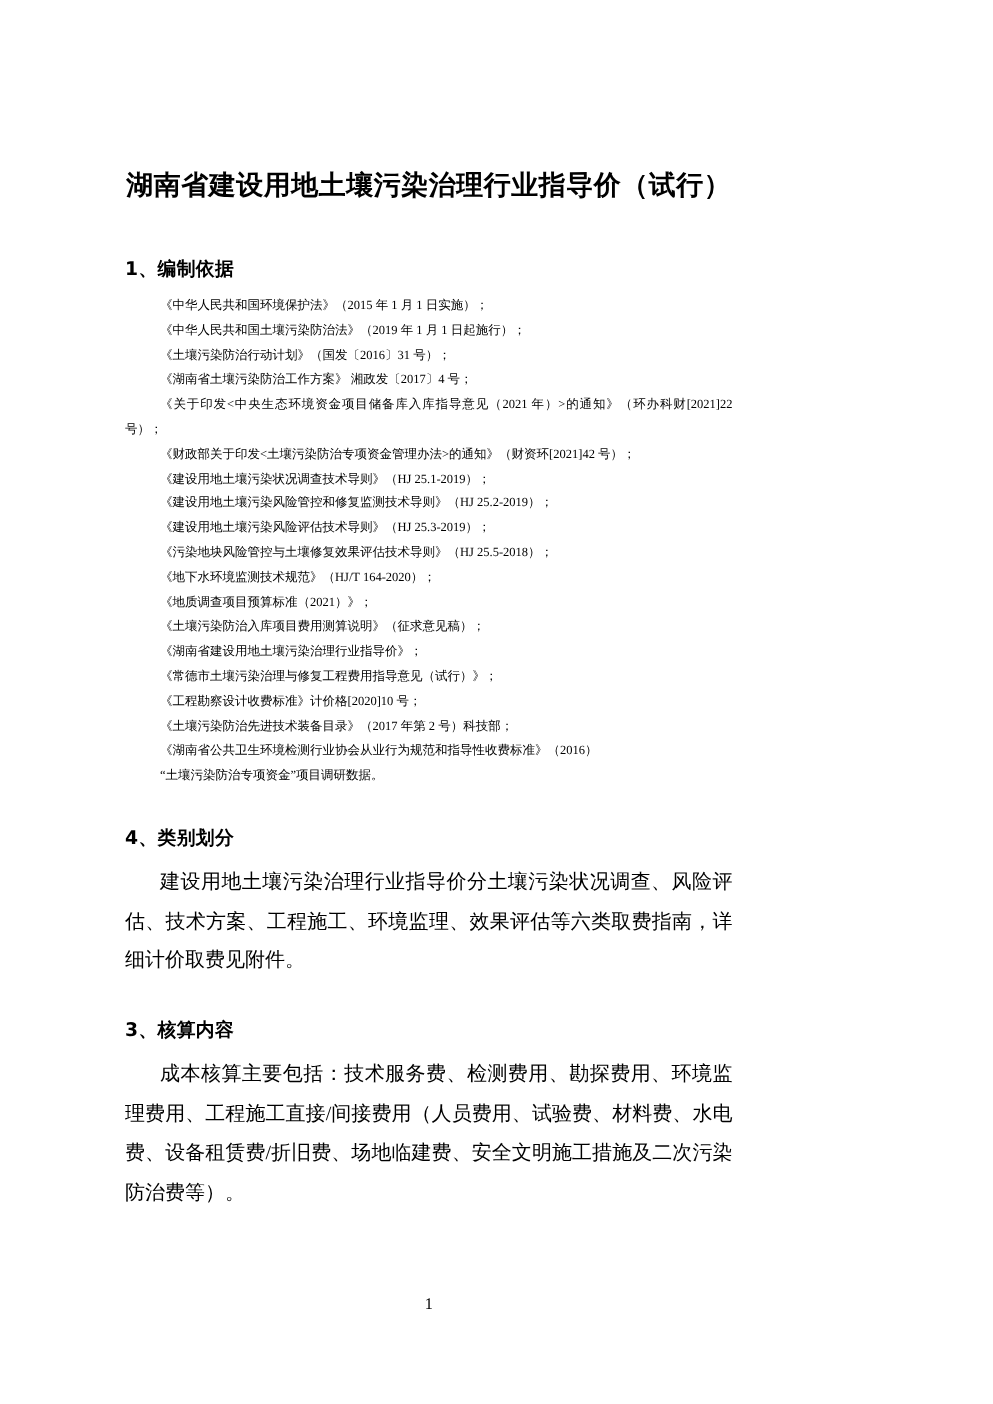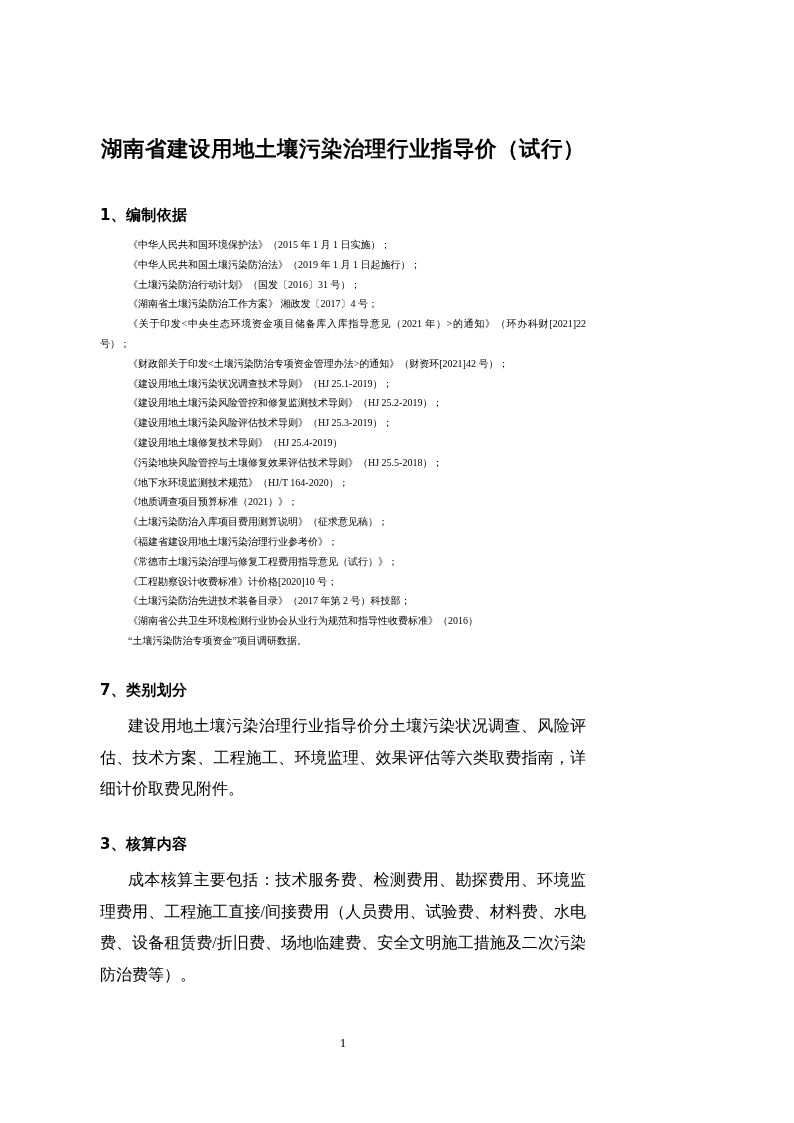--- a/index.html
+++ b/index.html
@@ -81,33 +81,32 @@
   <ul class="ref-list">
     <li class="ref-item">《中华人民共和国环境保护法》（2015 年 1 月 1 日实施）；</li>
     <li class="ref-item">《中华人民共和国土壤污染防治法》（2019 年 1 月 1 日起施行）；</li>
     <li class="ref-item">《土壤污染防治行动计划》（国发〔2016〕31 号）；</li>
     <li class="ref-item">《湖南省土壤污染防治工作方案》 湘政发〔2017〕4 号；</li>
     <li class="ref-item">《关于印发&lt;中央生态环境资金项目储备库入库指导意见（2021 年）&gt;的通知》（环办科财[2021]22 号）；</li>
     <li class="ref-item">《财政部关于印发&lt;土壤污染防治专项资金管理办法&gt;的通知》（财资环[2021]42 号）；</li>
     <li class="ref-item">《建设用地土壤污染状况调查技术导则》（HJ 25.1-2019）；</li>
     <li class="ref-item">《建设用地土壤污染风险管控和修复监测技术导则》（HJ 25.2-2019）；</li>
     <li class="ref-item">《建设用地土壤污染风险评估技术导则》（HJ 25.3-2019）；</li>
-    <li class="ref-item">《建设用地土壤修复技术导则》（HJ 25.4-2019）</li>
     <li class="ref-item">《污染地块风险管控与土壤修复效果评估技术导则》（HJ 25.5-2018）；</li>
     <li class="ref-item">《地下水环境监测技术规范》（HJ/T 164-2020）；</li>
     <li class="ref-item">《地质调查项目预算标准（2021）》；</li>
     <li class="ref-item">《土壤污染防治入库项目费用测算说明》（征求意见稿）；</li>
-    <li class="ref-item">《福建省建设用地土壤污染治理行业参考价》；</li>
+    <li class="ref-item">《湖南省建设用地土壤污染治理行业指导价》；</li>
     <li class="ref-item">《常德市土壤污染治理与修复工程费用指导意见（试行）》；</li>
     <li class="ref-item">《工程勘察设计收费标准》计价格[2020]10 号；</li>
     <li class="ref-item">《土壤污染防治先进技术装备目录》（2017 年第 2 号）科技部；</li>
     <li class="ref-item">《湖南省公共卫生环境检测行业协会从业行为规范和指导性收费标准》（2016）</li>
     <li class="ref-item">“土壤污染防治专项资金”项目调研数据。</li>
   </ul>
 
-  <h2 class="section-heading">7、类别划分</h2>
+  <h2 class="section-heading">4、类别划分</h2>
   <p class="para">建设用地土壤污染治理行业指导价分土壤污染状况调查、风险评估、技术方案、工程施工、环境监理、效果评估等六类取费指南，详细计价取费见附件。</p>
 
   <h2 class="section-heading">3、核算内容</h2>
   <p class="para">成本核算主要包括：技术服务费、检测费用、勘探费用、环境监理费用、工程施工直接/间接费用（人员费用、试验费、材料费、水电费、设备租赁费/折旧费、场地临建费、安全文明施工措施及二次污染防治费等）。</p>
 
   <div class="page-number">1</div>
 </div>
 
 </body></html>

